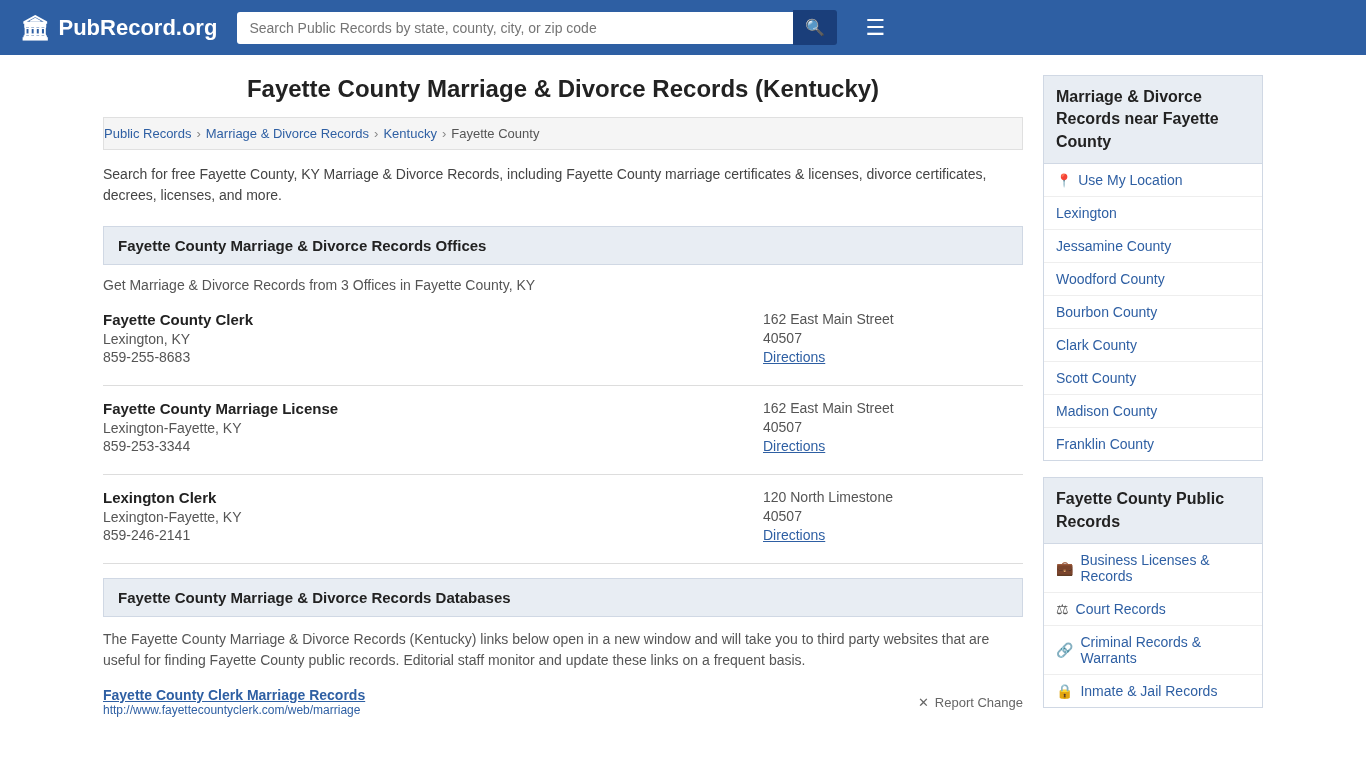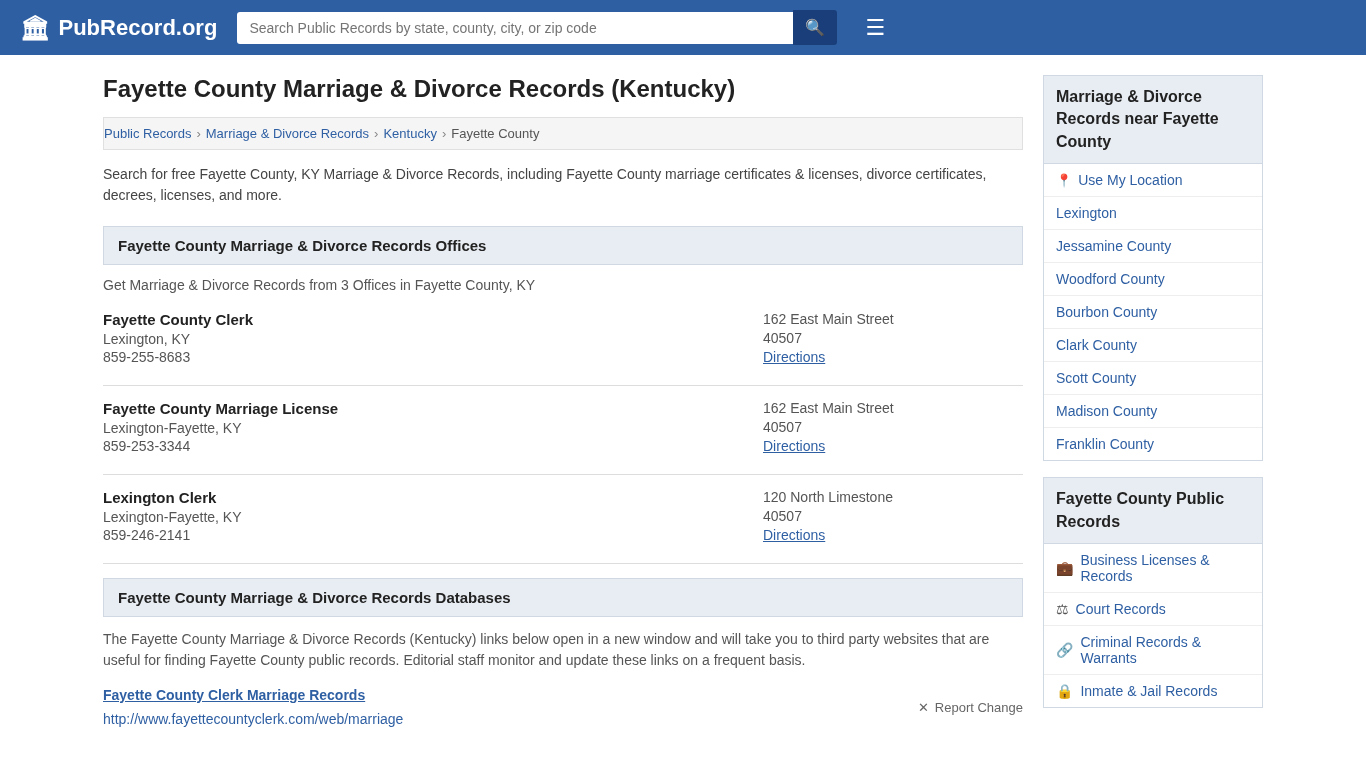--- a/index.html
+++ b/index.html
@@ -69,20 +69,21 @@
 
     
     .content {
       flex: 1;
     }
     .page-title {
       font-size: 24px;
       font-weight: bold;
       color: #222;
       margin-bottom: 14px;
+      text-align: center;
     }
     .breadcrumb {
       background: #f5f5f5;
       border: 1px solid #e0e0e0;
       padding: 8px 0;
       font-size: 13px;
       color: #555;
       margin-bottom: 14px;
       display: flex;
       align-items: center;
@@ -177,23 +178,23 @@
       margin-bottom: 16px;
     }
     .record-link {
       font-weight: bold;
       color: #2e5fa3;
       text-decoration: underline;
       font-size: 14px;
       cursor: pointer;
     }
     .record-sub {
-      font-size: 14px;
-      color: #2e5fa3;
-      margin-top: 8px;
+      font-size: 12px;
+      color: #2e5fa3;
+      margin-top: 0;
     }
     .record-row {
       display: flex;
       justify-content: space-between;
       align-items: center;
       margin-top: 14px;
     }
     .report-change {
       display: flex;
       align-items: center;

